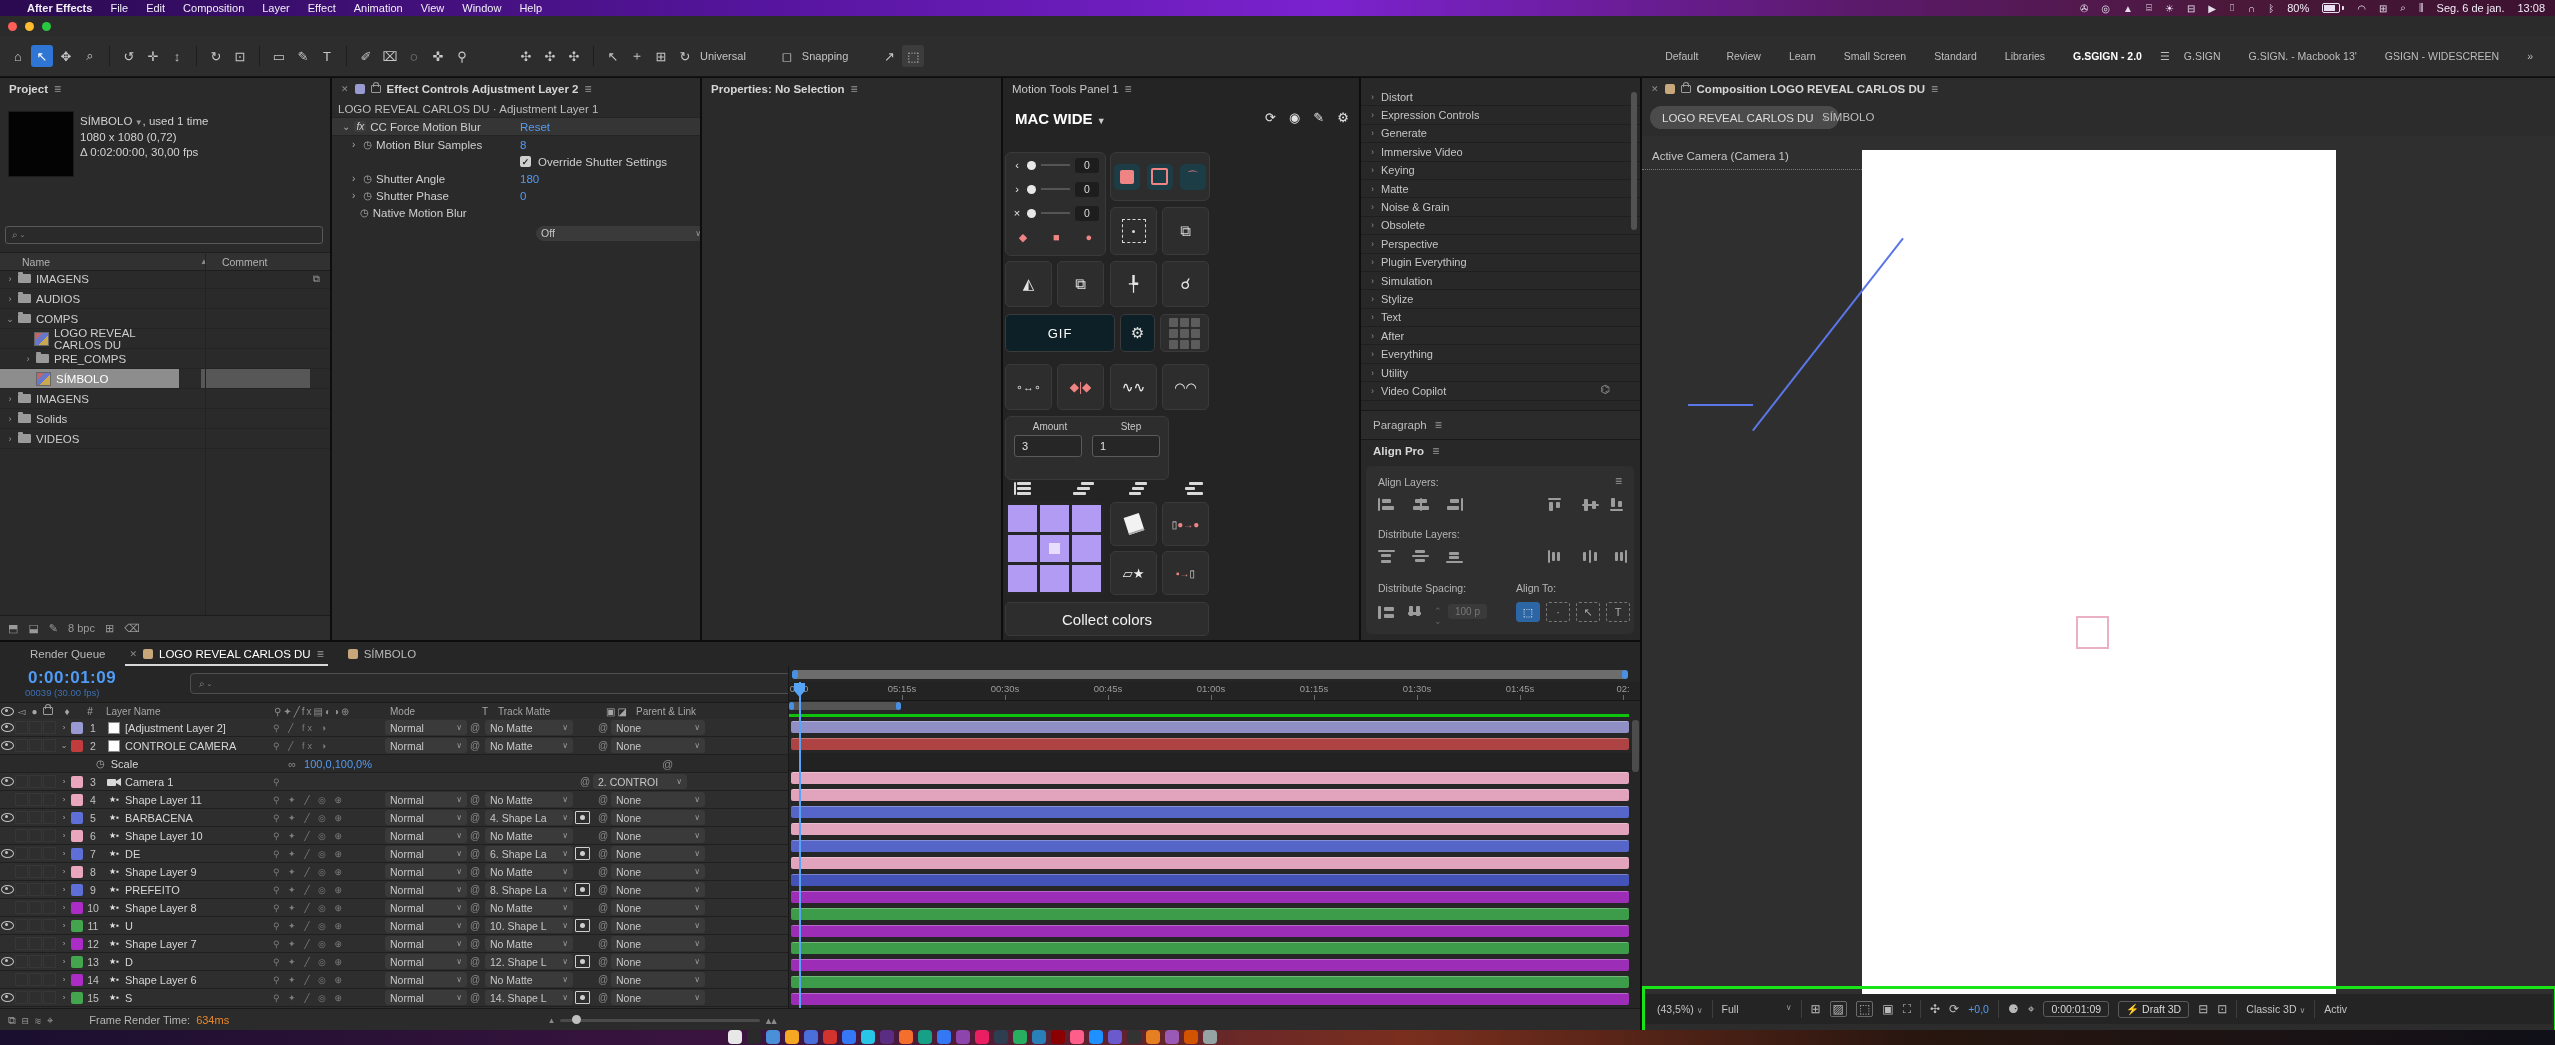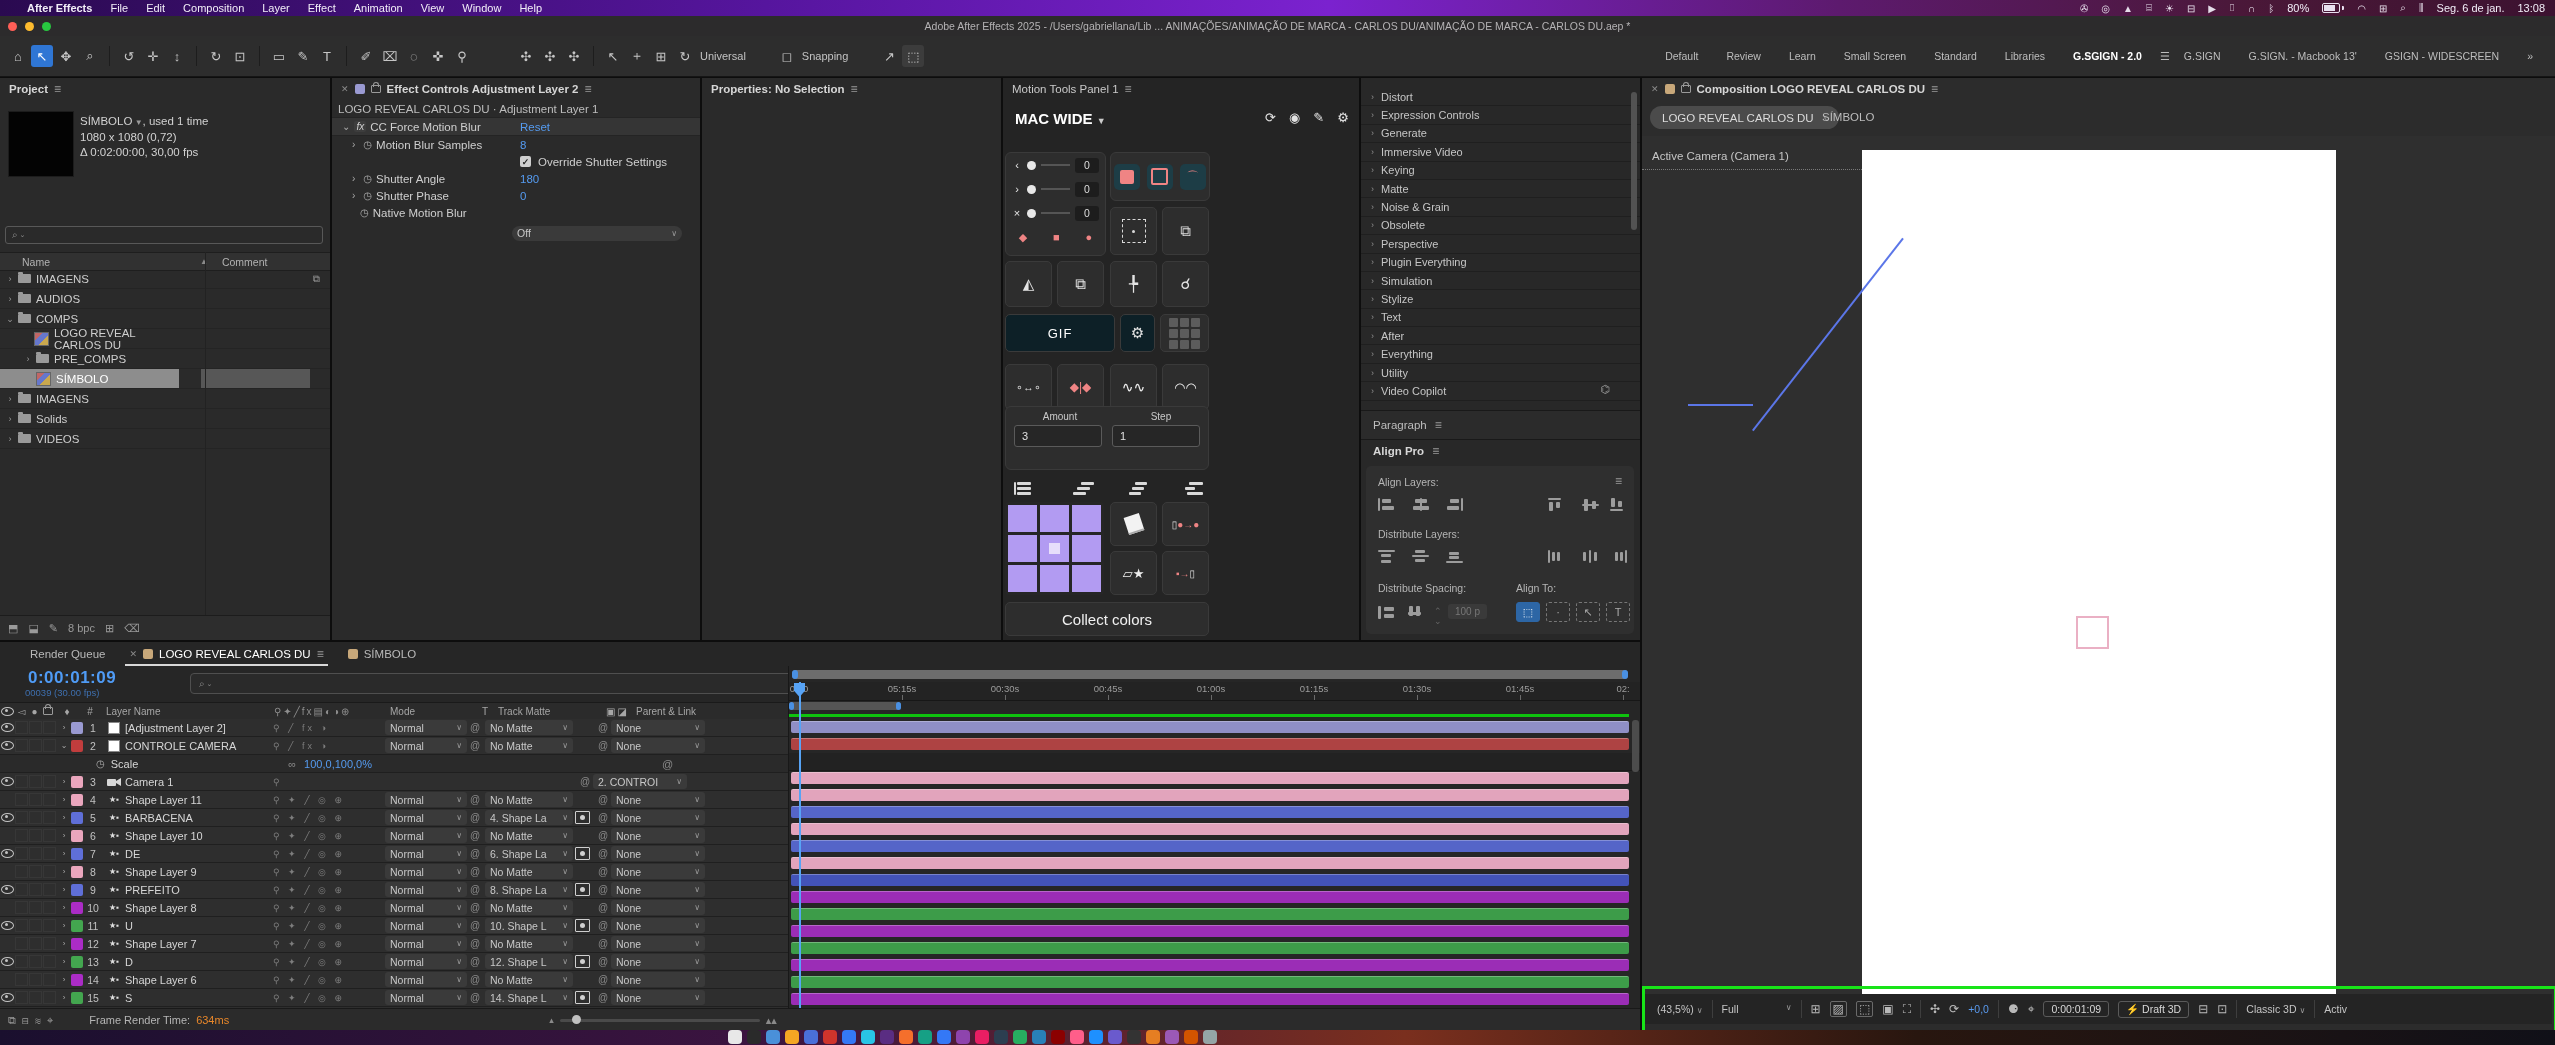--- a/index.html
+++ b/index.html
@@ -208,21 +208,20 @@
     <span class="mb-ic">⫼</span>
     <span>Seg. 6 de jan.</span>
     <span>13:08</span>
   </div>
 </div>
 
 <div id="titlebar">
   <span class="tl" style="background:#ff5f57"></span>
   <span class="tl" style="background:#febc2e"></span>
   <span class="tl" style="background:#28c840"></span>
-  <span id="title-text">Adobe After Effects 2025 - /Users/gabriellana/Lib ... ANIMAÇÕES/ANIMAÇÃO DE MARCA - CARLOS DU/ANIMAÇÃO DE MARCA - CARLOS DU.aep *</span>
 </div>
 
 <div id="toolbar">
   <span style="width:6px"></span>
   <span class="tool">⌂</span>
   <span class="tool sel">↖</span>
   <span class="tool">✥</span>
   <span class="tool">⌕</span>
   <span class="tb-sep"></span>
   <span class="tool">↺</span>
@@ -406,21 +405,21 @@
       <div class="ecrow" style="position: relative;">
         <span class="sw-ic" style="margin-left: 14px;">›</span>
         <span class="sw-ic">◷</span>
         <span>Shutter Phase</span>
         <span class="ec-val" style="position: absolute; left: 188px;">0</span>
       </div>
       <div class="ecrow" style="position: relative;">
         <span class="sw-ic" style="margin-left: 14px;"> </span>
         <span class="sw-ic">◷</span>
         <span>Native Motion Blur</span>
-        <span class="dd" style="position: absolute; left: 180px; width: 160px; border-radius: 8px; margin-top: 41px;">
+        <span class="dd" style="position: absolute; left: 204px; width: 160px; border-radius: 8px; margin-top: 41px;">
           <span>Off</span>
           <span class="caret">∨</span>
         </span>
       </div>
     </div>
 </div>
 
 <div id="props" class="panel">
   <div class="phead">
     <span class="bold">Properties: No Selection</span>
@@ -520,21 +519,21 @@
       </span>
     </div>
 
   <div class="mt-card mt-btn" style="left:2px;top:286px;width:47px;height:46px;color:#ddd;font-size:11px">∘↔∘</div>
   <div class="mt-card mt-btn" style="left:54px;top:286px;width:47px;height:46px">
       <span class="salmon" style="font-size:12px">◆|◆</span>
     </div>
   <div class="mt-card mt-btn" style="left:107px;top:286px;width:47px;height:46px;color:#eee;font-size:14px">∿∿</div>
   <div class="mt-card mt-btn" style="left:159px;top:286px;width:47px;height:46px;color:#eee;font-size:13px">◠◠</div>
 
-  <div class="mt-card" style="left:2px;top:328px;width:204px;height:64px">
+  <div class="mt-card" style="left:2px;top:338px;width:164px;height:64px">
     <div class="flex" style="justify-content:space-around;font-size:10px;color:#c9c9c9;margin-top:4px">
       <span>Amount</span>
       <span>Step</span>
     </div>
     <div class="flex" style="gap:10px;padding:3px 8px 0">
       <div class="mt-field" style="flex:1">3</div>
       <div class="mt-field" style="flex:1">1</div>
     </div>
   </div>
   <div class="abs flex" style="left:14px;top:404px;width:190px;justify-content:space-between">

